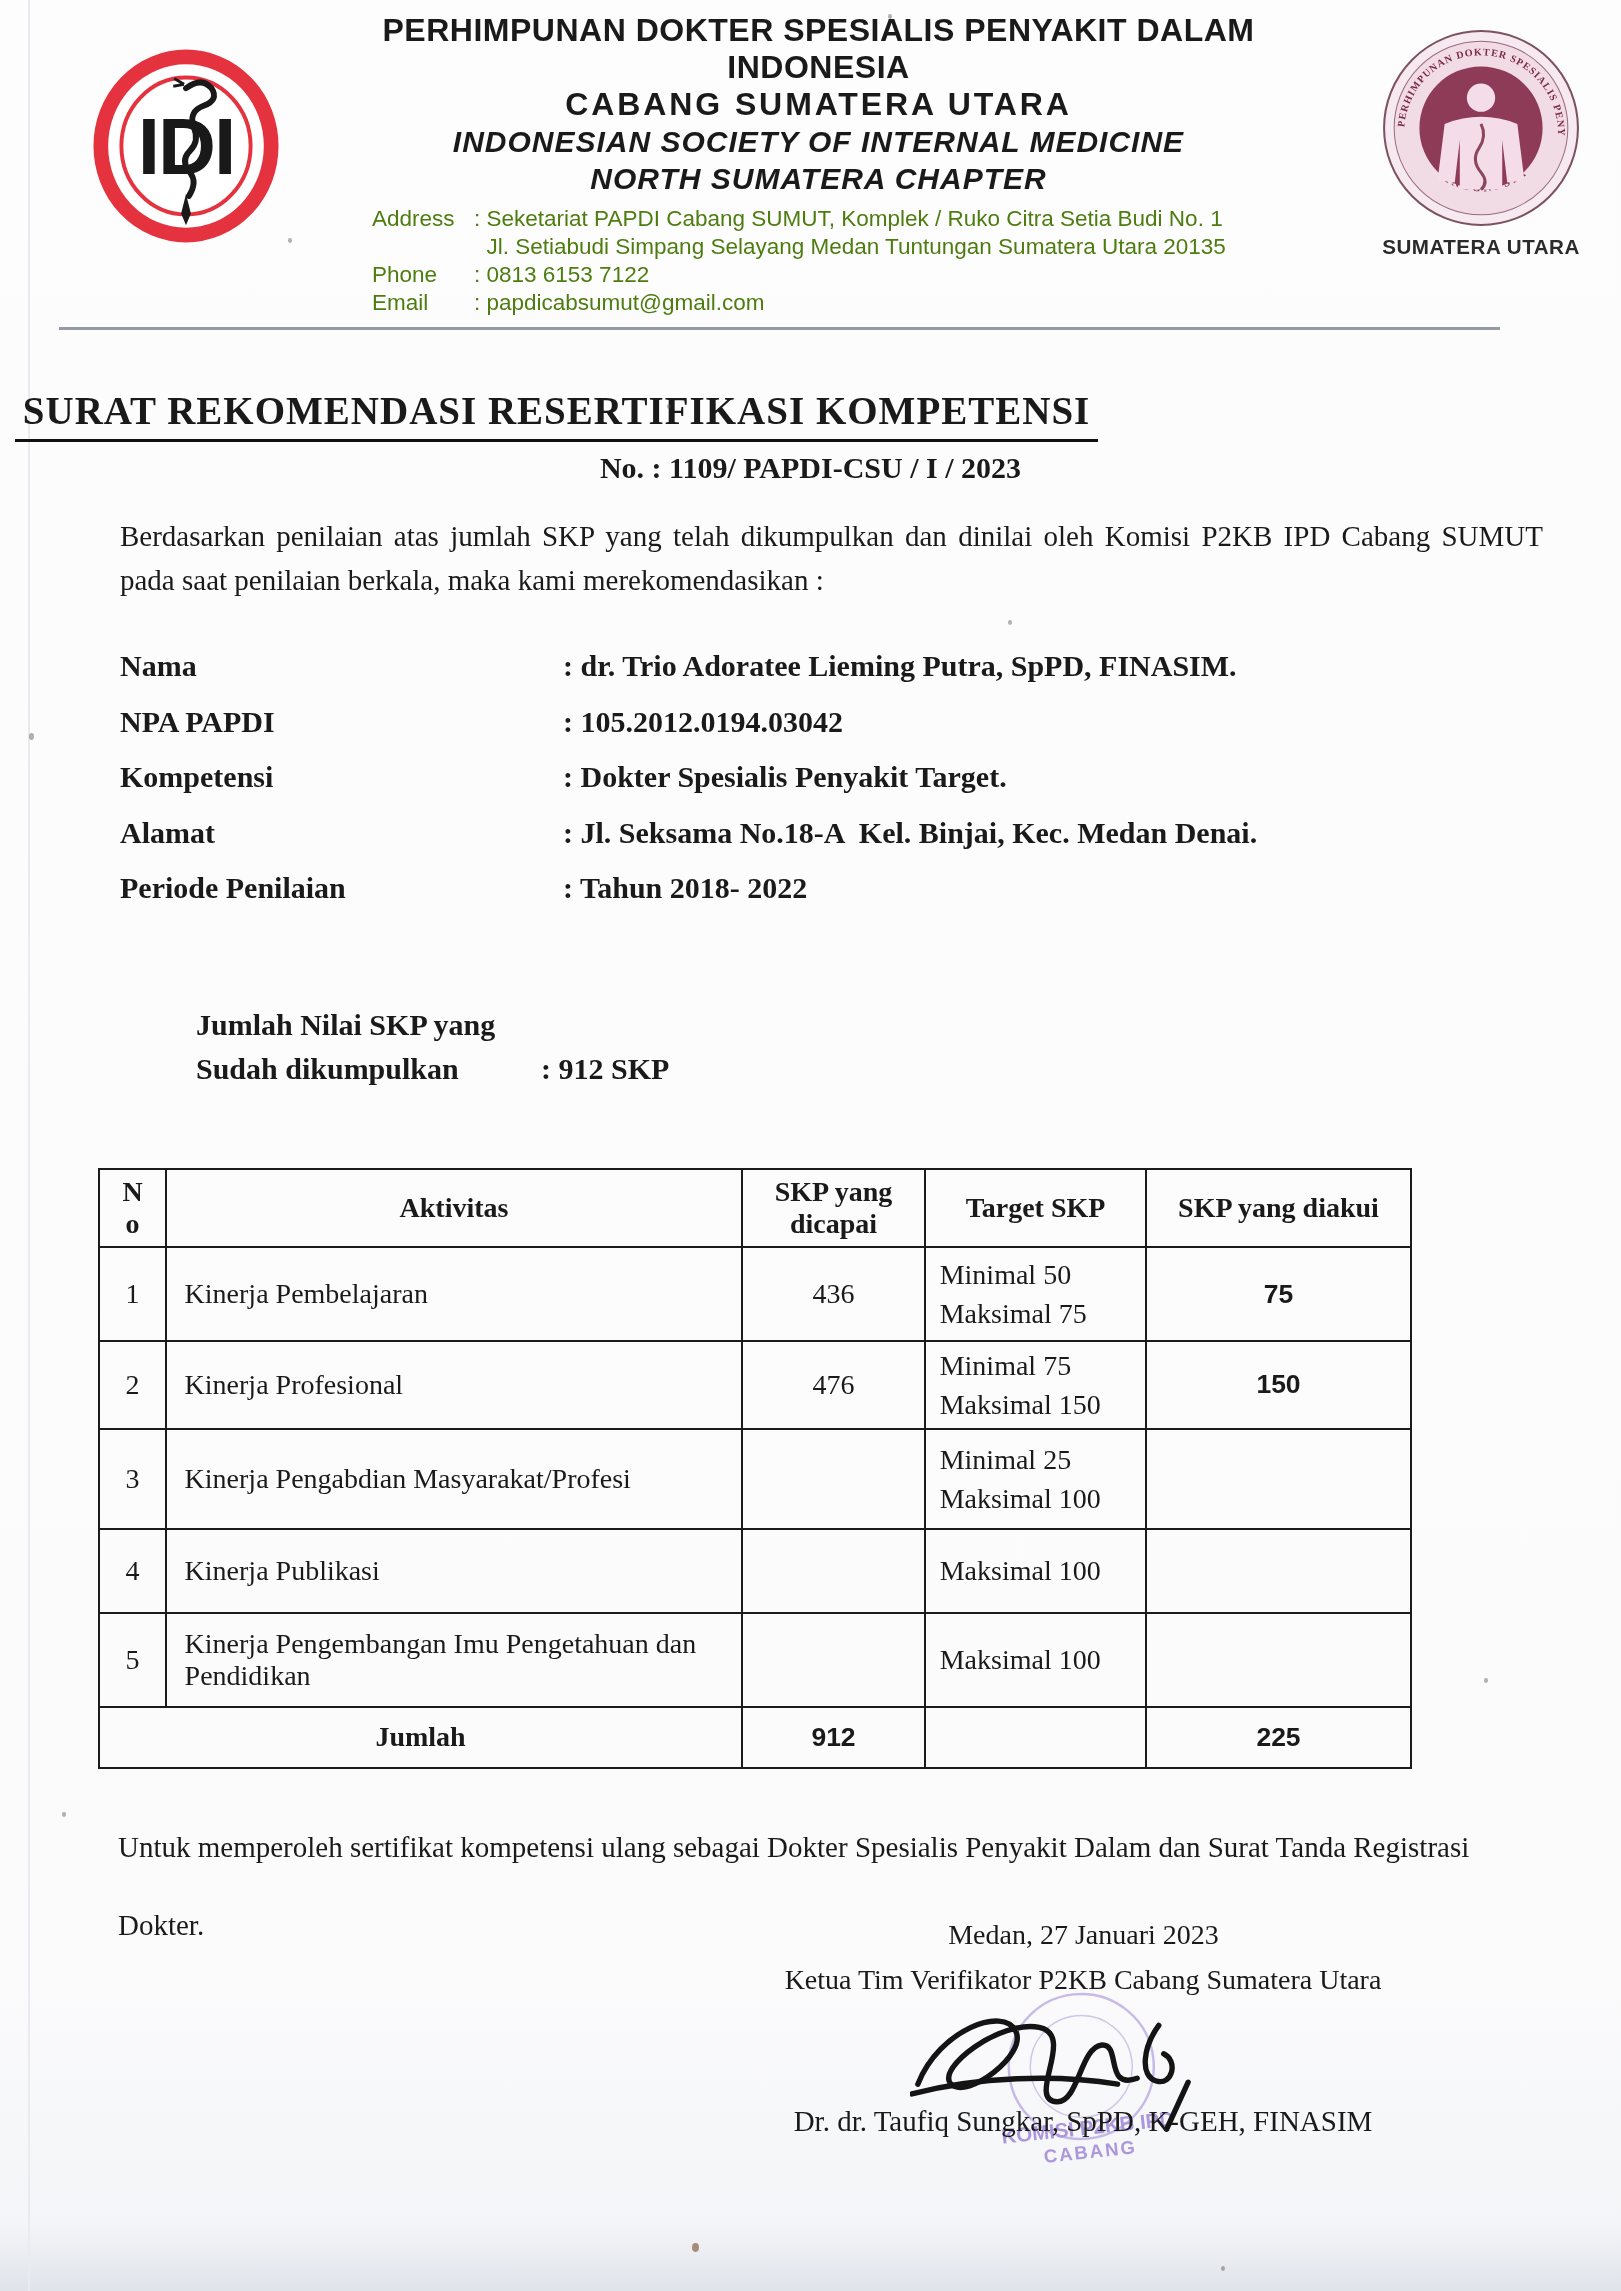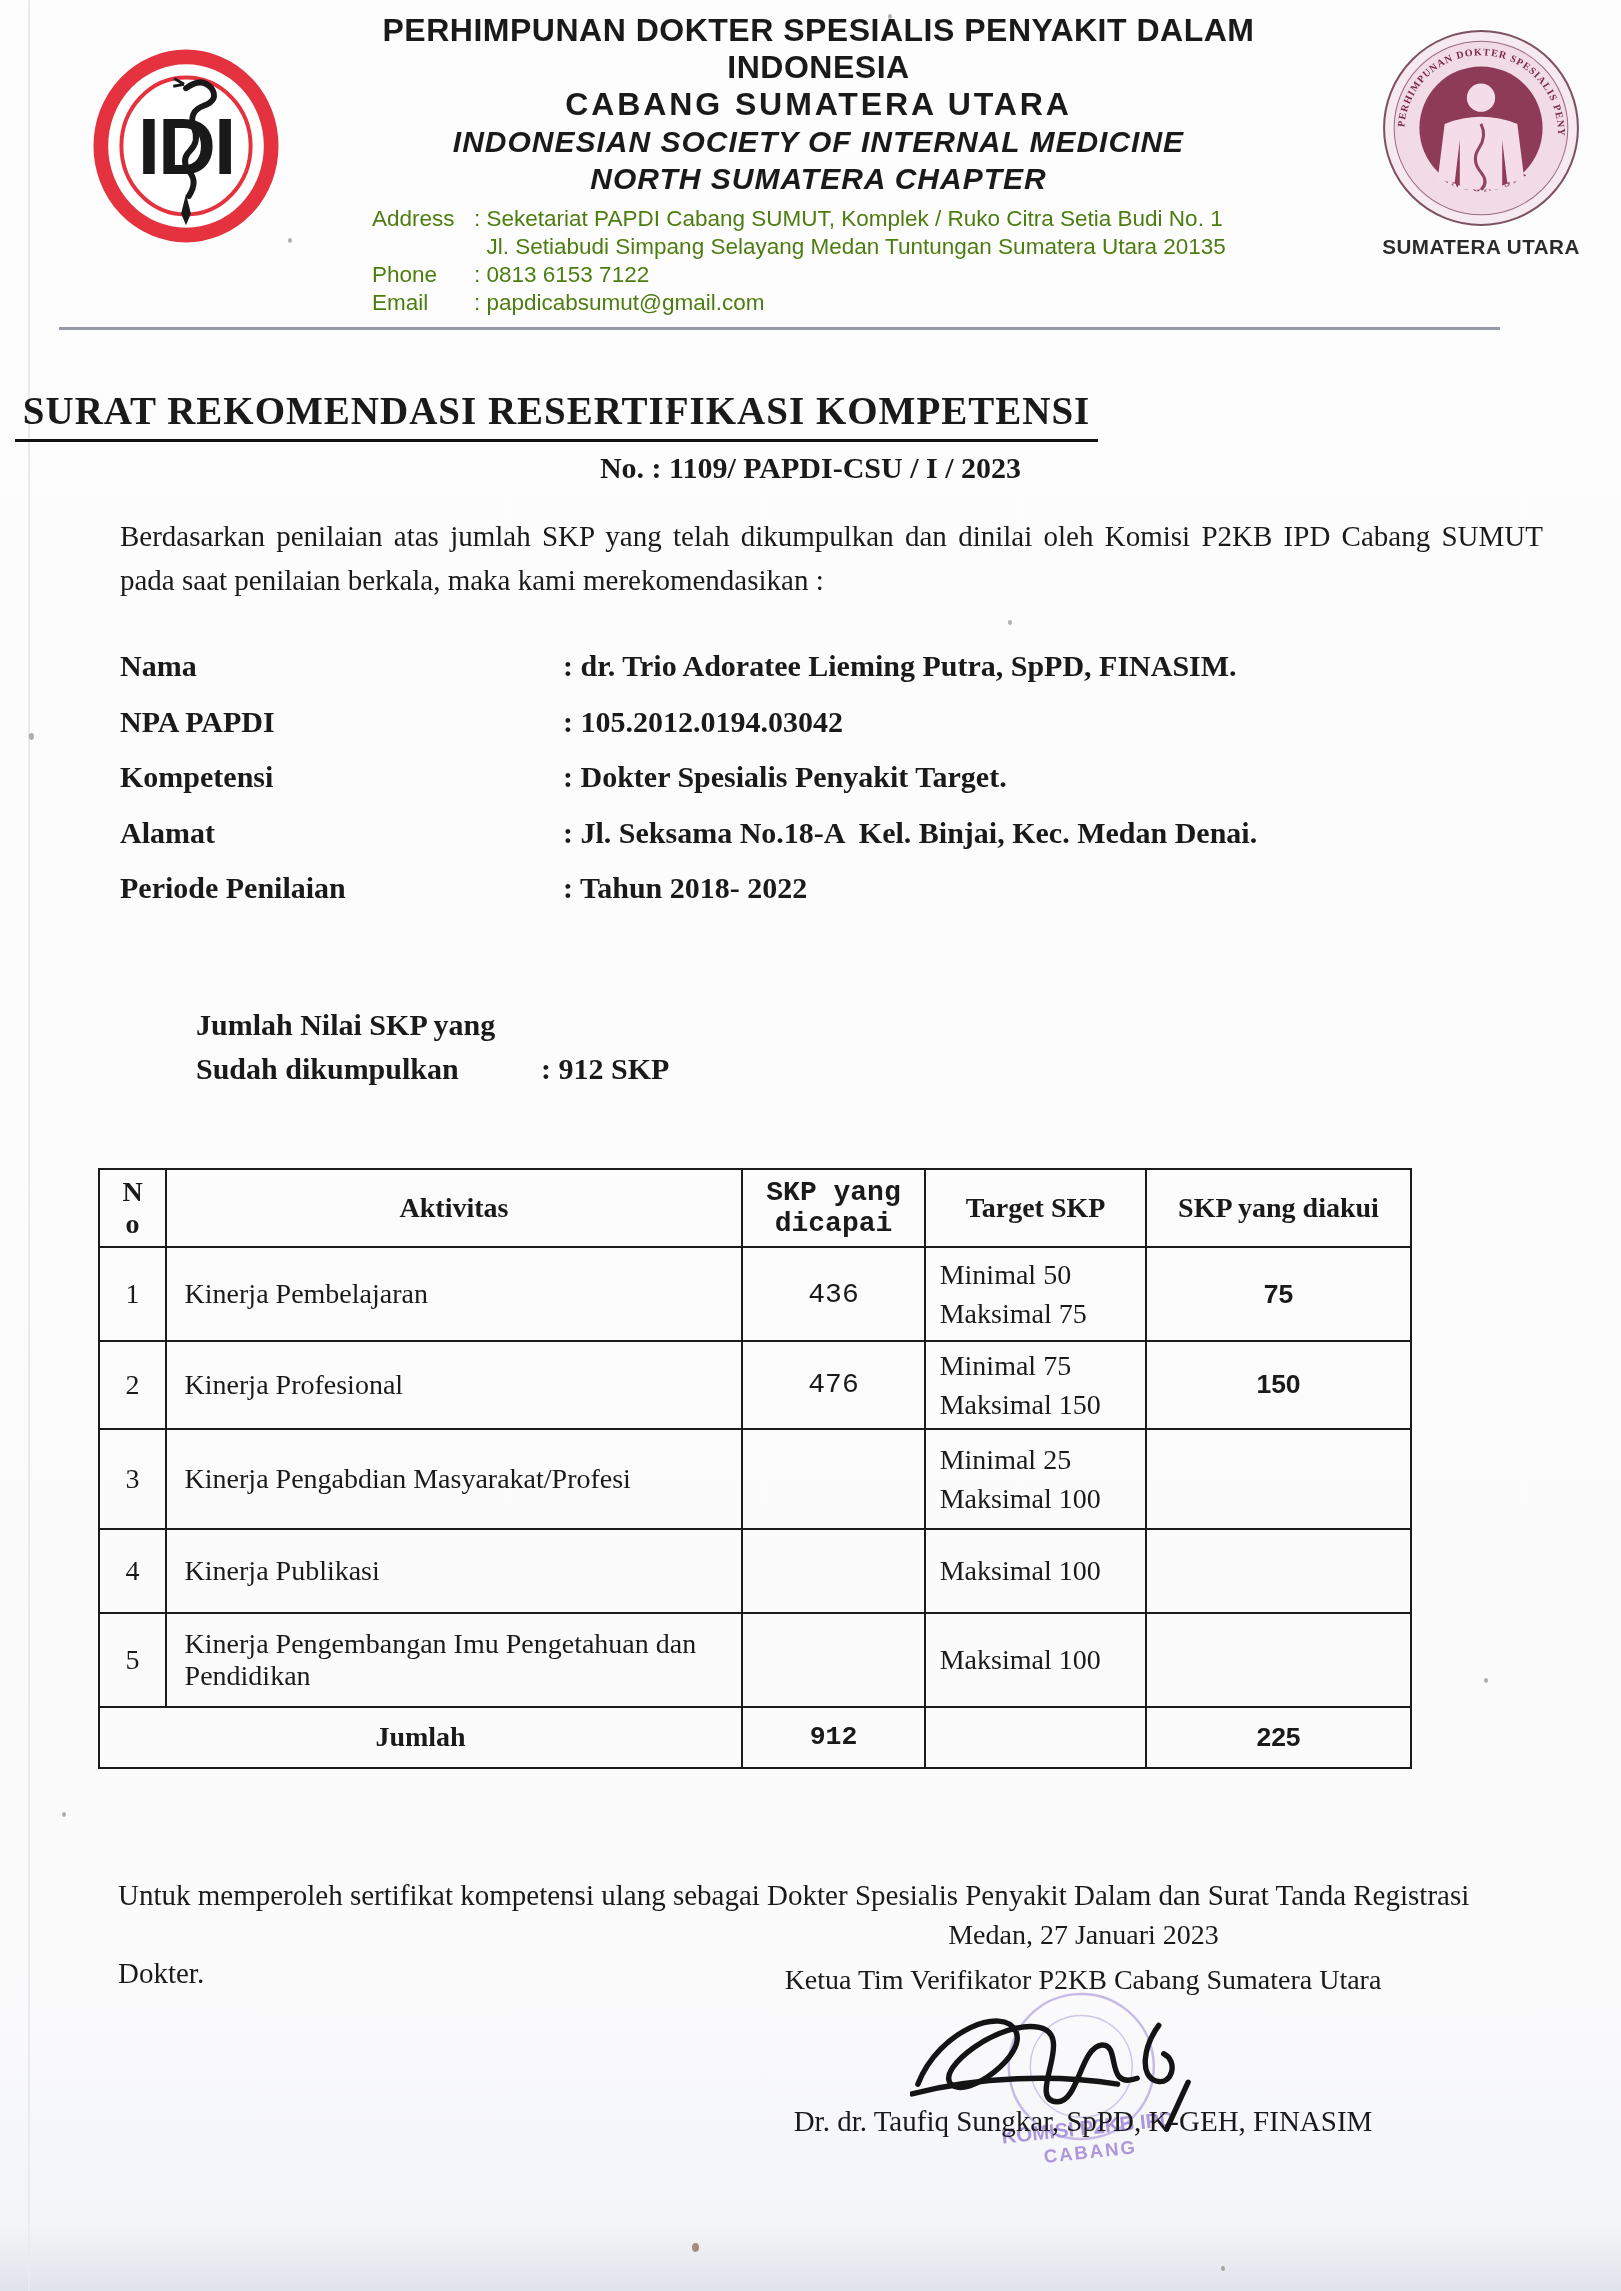--- a/index.html
+++ b/index.html
@@ -50,28 +50,28 @@
   .skp-table tbody tr:nth-child(1){height:94px;}
   .skp-table tbody tr:nth-child(2){height:86px;}
   .skp-table tbody tr:nth-child(3){height:100px;}
   .skp-table tbody tr:nth-child(4){height:84px;}
   .skp-table tbody tr:nth-child(5){height:94px;}
   .skp-table tfoot tr{height:61px;}
   .skp-table col.w0{width:67px;} .skp-table col.w1{width:576px;}
   .skp-table col.w2{width:183px;} .skp-table col.w3{width:221px;} .skp-table col.w4{width:265px;}
   .skp-table .c0{text-align:center;white-space:pre-line;}
   .skp-table td.c1{text-align:left;padding-left:17.6px;}
-  .skp-table .c2{text-align:center;font-family:Liberation Mono, monospace;}
+  .skp-table .c2{text-align:center;}
   .skp-table td.c3{text-align:left;padding-left:13.7px;white-space:pre-line;line-height:39px;}
   .skp-table .c4{text-align:center;}
   .num-bold{font-family:"Liberation Sans",sans-serif;font-weight:bold;font-size:26.5px;}
   .skp-table tfoot td{border-top-width:2.9px;}
   .foot-label{font-weight:bold;text-align:center;}
   
-  .closing{left:118px;top:1856px;width:1443px;font-size:29px;line-height:78px;}
+  .closing{left:118px;top:1808px;width:1443px;font-size:29px;line-height:78px;}
   
   .place-date{left:765px;top:1919px;width:637px;text-align:center;font-size:28px;}
   .sig-role{left:686px;top:1964px;width:794px;text-align:center;font-size:28px;}
   .stamp{left:988px;top:1988px;width:191px;height:191px;opacity:.7;}
   .signature{left:910px;top:1990px;width:333px;height:157px;}
   .sig-name{left:686px;top:2105px;width:794px;text-align:center;font-size:29px;}
   
   .speck{width:3.9px;height:4.9px;border-radius:50%;background:rgba(96,78,66,.45);}
   .s1{left:888px;top:13.7px;} .s2{left:288px;top:238px;} .s3{left:667px;top:404px;}
   .s4{left:1008px;top:620px;} .s5{left:29px;top:733px;width:4.9px;height:6.9px;}

